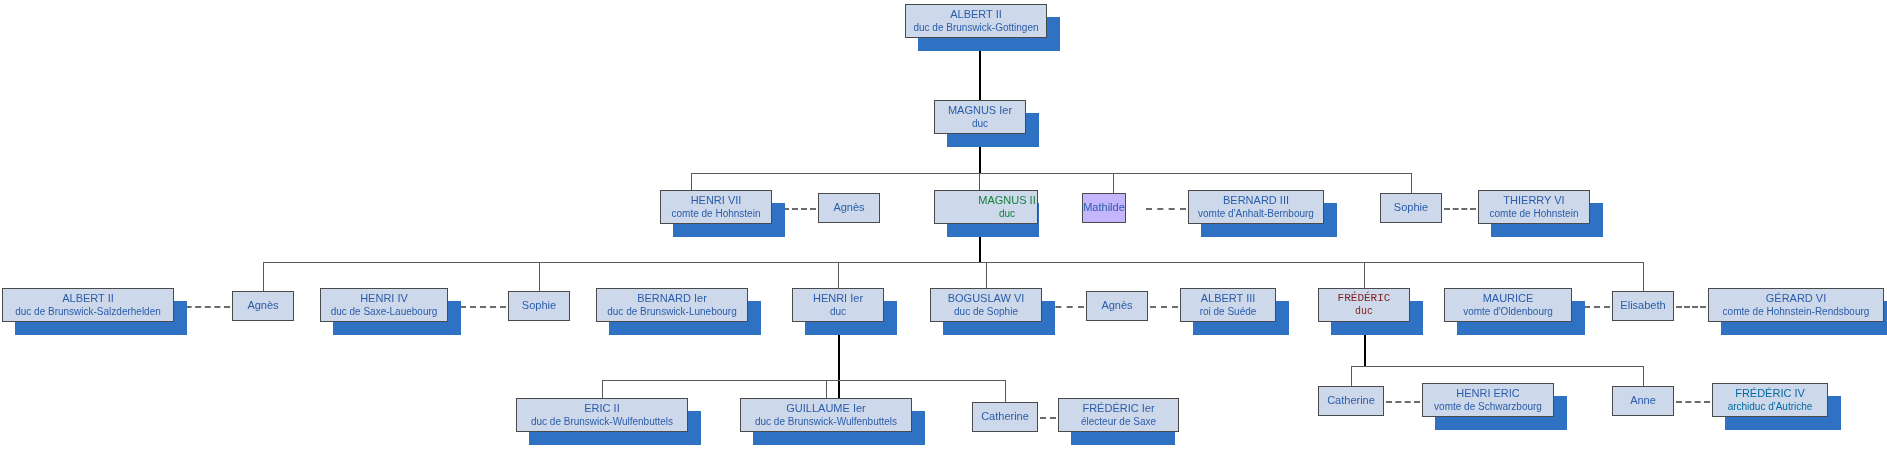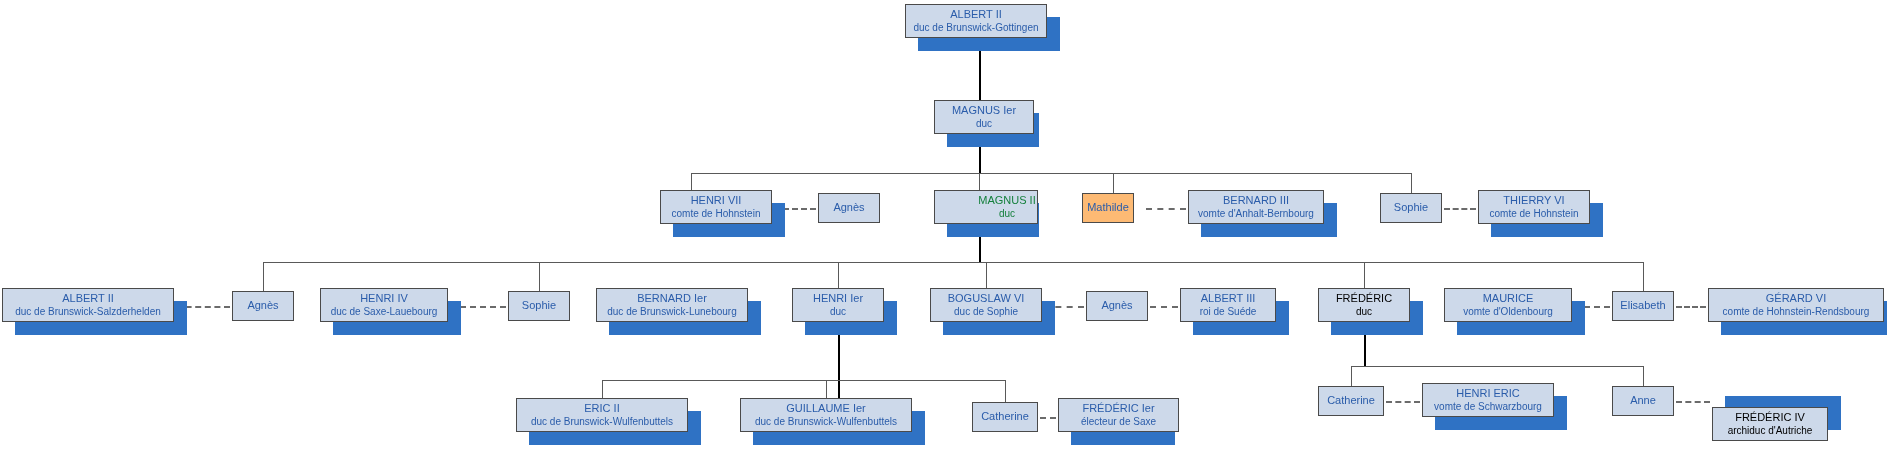--- a/index.html
+++ b/index.html
@@ -111,38 +111,38 @@
       <div class="marr" style="left: 1676px; top: 401px; width: 34px; border-top-color: rgb(107, 107, 107);"></div>
     </div>
 
   <div id="node-layer">
       <div class="shadow" style="left: 918px; top: 17px; width: 142px; height: 34px; background: rgb(47, 114, 196);"></div>
       <div class="node" style="left: 905px; top: 4px; width: 142px; height: 34px; background: rgb(205, 217, 234); border-color: rgb(74, 74, 74); color: rgb(42, 92, 170);">
         <div class="t1">ALBERT II</div>
         <div class="t2">duc de Brunswick-Gottingen</div>
       </div>
       <div class="shadow" style="left: 947px; top: 113px; width: 92px; height: 34px; background: rgb(47, 114, 196);"></div>
-      <div class="node" style="left: 934px; top: 100px; width: 100px; height: 34px; background: rgb(205, 217, 234); border-color: rgb(74, 74, 74); color: rgb(42, 92, 170);">
+      <div class="node" style="left: 934px; top: 100px; width: 92px; height: 34px; background: rgb(205, 217, 234); border-color: rgb(74, 74, 74); color: rgb(42, 92, 170);">
         <div class="t1">MAGNUS Ier</div>
         <div class="t2">duc</div>
       </div>
       <div class="shadow" style="left: 673px; top: 203px; width: 112px; height: 34px; background: rgb(47, 114, 196);"></div>
       <div class="node" style="left: 660px; top: 190px; width: 112px; height: 34px; background: rgb(205, 217, 234); border-color: rgb(74, 74, 74); color: rgb(42, 92, 170);">
         <div class="t1">HENRI VII</div>
         <div class="t2">comte de Hohnstein</div>
       </div>
       <div class="node" style="left: 818px; top: 193px; width: 62px; height: 30px; background: rgb(205, 217, 234); border-color: rgb(74, 74, 74); color: rgb(42, 92, 170);">
         <div class="t1">Agnès</div>
       </div>
       <div class="shadow" style="left: 947px; top: 203px; width: 92px; height: 34px; background: rgb(47, 114, 196);"></div>
       <div class="node" style="left: 934px; top: 190px; width: 104px; height: 34px; background: rgb(205, 217, 234); border-color: rgb(74, 74, 74); color: #15803d; padding-left: 42px;">
         <div class="t1">MAGNUS II</div>
         <div class="t2">duc</div>
       </div>
-      <div class="node" style="left: 1082px; top: 193px; width: 52px; height: 30px; background: #fdba74; border-color: rgb(74, 74, 74); color: rgb(42, 92, 170);">
+      <div class="node" style="left: 1082px; top: 193px; width: 44px; height: 30px; background: #c4b5fd; border-color: rgb(74, 74, 74); color: rgb(42, 92, 170);">
         <div class="t1">Mathilde</div>
       </div>
       <div class="shadow" style="left: 1201px; top: 203px; width: 136px; height: 34px; background: rgb(47, 114, 196);"></div>
       <div class="node" style="left: 1188px; top: 190px; width: 136px; height: 34px; background: rgb(205, 217, 234); border-color: rgb(74, 74, 74); color: rgb(42, 92, 170);">
         <div class="t1">BERNARD III</div>
         <div class="t2">vomte d'Anhalt-Bernbourg</div>
       </div>
       <div class="node" style="left: 1380px; top: 193px; width: 62px; height: 30px; background: rgb(205, 217, 234); border-color: rgb(74, 74, 74); color: rgb(42, 92, 170);">
         <div class="t1">Sophie</div>
       </div>
@@ -184,21 +184,21 @@
       </div>
       <div class="node" style="left: 1086px; top: 291px; width: 62px; height: 30px; background: rgb(205, 217, 234); border-color: rgb(74, 74, 74); color: rgb(42, 92, 170);">
         <div class="t1">Agnès</div>
       </div>
       <div class="shadow" style="left: 1193px; top: 301px; width: 96px; height: 34px; background: rgb(47, 114, 196);"></div>
       <div class="node" style="left: 1180px; top: 288px; width: 96px; height: 34px; background: rgb(205, 217, 234); border-color: rgb(74, 74, 74); color: rgb(42, 92, 170);">
         <div class="t1">ALBERT III</div>
         <div class="t2">roi de Suéde</div>
       </div>
       <div class="shadow" style="left: 1331px; top: 301px; width: 92px; height: 34px; background: rgb(47, 114, 196);"></div>
-      <div class="node" style="left: 1318px; top: 288px; width: 92px; height: 34px; background: rgb(205, 217, 234); border-color: rgb(74, 74, 74); color: #000000;">
+      <div class="node" style="left: 1318px; top: 288px; width: 92px; height: 34px; background: rgb(205, 217, 234); border-color: rgb(74, 74, 74); color: #7f1d1d; font-family: Liberation Mono, monospace;">
         <div class="t1">FRÉDÉRIC</div>
         <div class="t2">duc</div>
       </div>
       <div class="shadow" style="left: 1457px; top: 301px; width: 128px; height: 34px; background: rgb(47, 114, 196);"></div>
       <div class="node" style="left: 1444px; top: 288px; width: 128px; height: 34px; background: rgb(205, 217, 234); border-color: rgb(74, 74, 74); color: rgb(42, 92, 170);">
         <div class="t1">MAURICE</div>
         <div class="t2">vomte d'Oldenbourg</div>
       </div>
       <div class="node" style="left: 1612px; top: 291px; width: 62px; height: 30px; background: rgb(205, 217, 234); border-color: rgb(74, 74, 74); color: rgb(42, 92, 170);">
         <div class="t1">Elisabeth</div>
@@ -231,19 +231,19 @@
       </div>
       <div class="shadow" style="left: 1435px; top: 396px; width: 132px; height: 34px; background: rgb(47, 114, 196);"></div>
       <div class="node" style="left: 1422px; top: 383px; width: 132px; height: 34px; background: rgb(205, 217, 234); border-color: rgb(74, 74, 74); color: rgb(42, 92, 170);">
         <div class="t1">HENRI ERIC</div>
         <div class="t2">vomte de Schwarzbourg</div>
       </div>
       <div class="node" style="left: 1612px; top: 386px; width: 62px; height: 30px; background: rgb(205, 217, 234); border-color: rgb(74, 74, 74); color: rgb(42, 92, 170);">
         <div class="t1">Anne</div>
       </div>
       <div class="shadow" style="left: 1725px; top: 396px; width: 116px; height: 34px; background: rgb(47, 114, 196);"></div>
-      <div class="node" style="left: 1712px; top: 383px; width: 116px; height: 34px; background: rgb(205, 217, 234); border-color: rgb(74, 74, 74); color: #000000; margin-top: 24px;">
+      <div class="node" style="left: 1712px; top: 383px; width: 116px; height: 34px; background: rgb(205, 217, 234); border-color: rgb(74, 74, 74); color: #0369a1;">
         <div class="t1">FRÉDÉRIC IV</div>
         <div class="t2">archiduc d'Autriche</div>
       </div>
     </div>
 
 </div>
 
 </body></html>

